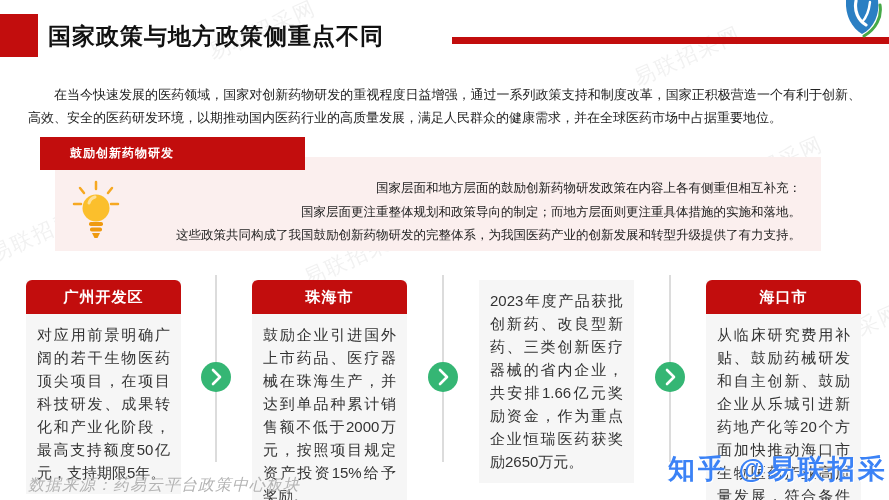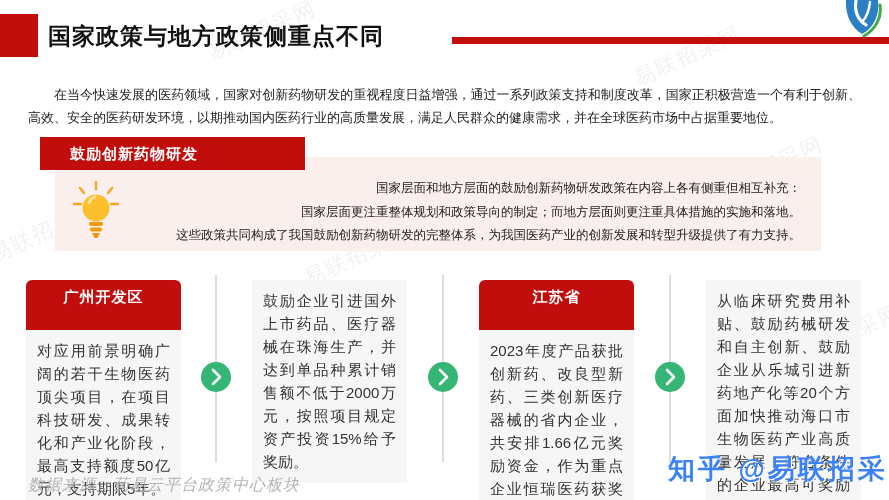--- a/index.html
+++ b/index.html
@@ -38,39 +38,39 @@
   }
 
   
   .pink-box {
     position: absolute; left: 55px; top: 157px;
     width: 766px; height: 94px; background: #fbefee;
   }
   .section-banner {
     position: absolute; left: 40px; top: 137px;
     width: 265px; height: 33px; background: #c20d0d;
-    color: #fff; font-size: 15px; font-weight: 700;
+    color: #fff; font-size: 12px; font-weight: 700;
     line-height: 33px; padding-left: 30px; letter-spacing: 1px;
     z-index: 2;
   }
   .bulb { position: absolute; left: 70px; top: 180px; z-index: 2; }
   .highlight-text {
     position: absolute; left: 133px; top: 177px; width: 668px; z-index: 2;
     font-size: 12.5px; color: #222; text-align: right;
   }
   .highlight-text p { line-height: 23.5px; }
   .highlight-text p:nth-child(3) { padding-left: 10px; }
 
   
   .card {
     position: absolute; top: 280px; width: 155px; min-height: 182px;
     background: #f6f6f6;
   }
   .card-header {
-    height: 50px; background: #c20d0d; border-radius: 6px 6px 0 0;
+    height: 34px; background: #c20d0d; border-radius: 6px 6px 0 0;
     color: #fff; font-size: 15px; font-weight: 700;
     text-align: center; line-height: 33px; letter-spacing: 1px;
   }
   .card-body {
     padding: 9px 11px 10px 11px;
     font-size: 15px; line-height: 23px; color: #333;
     text-align: justify;
   }
   .divider {
     position: absolute; top: 275px; width: 2px; height: 187px;
@@ -156,27 +156,28 @@
 
 <div class="divider" style="left:215px"></div>
 <div class="divider" style="left:442px"></div>
 <div class="divider" style="left:669px"></div>
 
 <div class="card" style="left:26px">
   <div class="card-header">广州开发区</div>
   <div class="card-body">对应用前景明确广阔的若干生物医药顶尖项目，在项目科技研发、成果转化和产业化阶段，最高支持额度50亿元，支持期限5年。</div>
 </div>
 <div class="card" style="left:252px">
+  <div class="card-header">珠海市</div>
   <div class="card-body">鼓励企业引进国外上市药品、医疗器械在珠海生产，并达到单品种累计销售额不低于2000万元，按照项目规定资产投资15%给予奖励。</div>
 </div>
 <div class="card" style="left:479px">
-  <div class="card-header">江苏省</div>
   <div class="card-body">2023年度产品获批创新药、改良型新药、三类创新医疗器械的省内企业，共安排1.66亿元奖励资金，作为重点企业恒瑞医药获奖励2650万元。</div>
 </div>
 <div class="card" style="left:706px">
+  <div class="card-header">海口市</div>
   <div class="card-body">从临床研究费用补贴、鼓励药械研发和自主创新、鼓励企业从乐城引进新药地产化等20个方面加快推动海口市生物医药产业高质量发展，符合条件的企业最高可奖励3000万元。</div>
 </div>
 
 <div class="arrow-circle" style="left:201px">
   <svg width="30" height="30" viewBox="0 0 30 30">
     <circle cx="15" cy="15" r="15" fill="#35b674"></circle>
     <polyline points="12,8 19,15 12,22" fill="none" stroke="#fff" stroke-width="2.6" stroke-linecap="round" stroke-linejoin="round"></polyline>
   </svg>
 </div>
 <div class="arrow-circle" style="left:428px">

